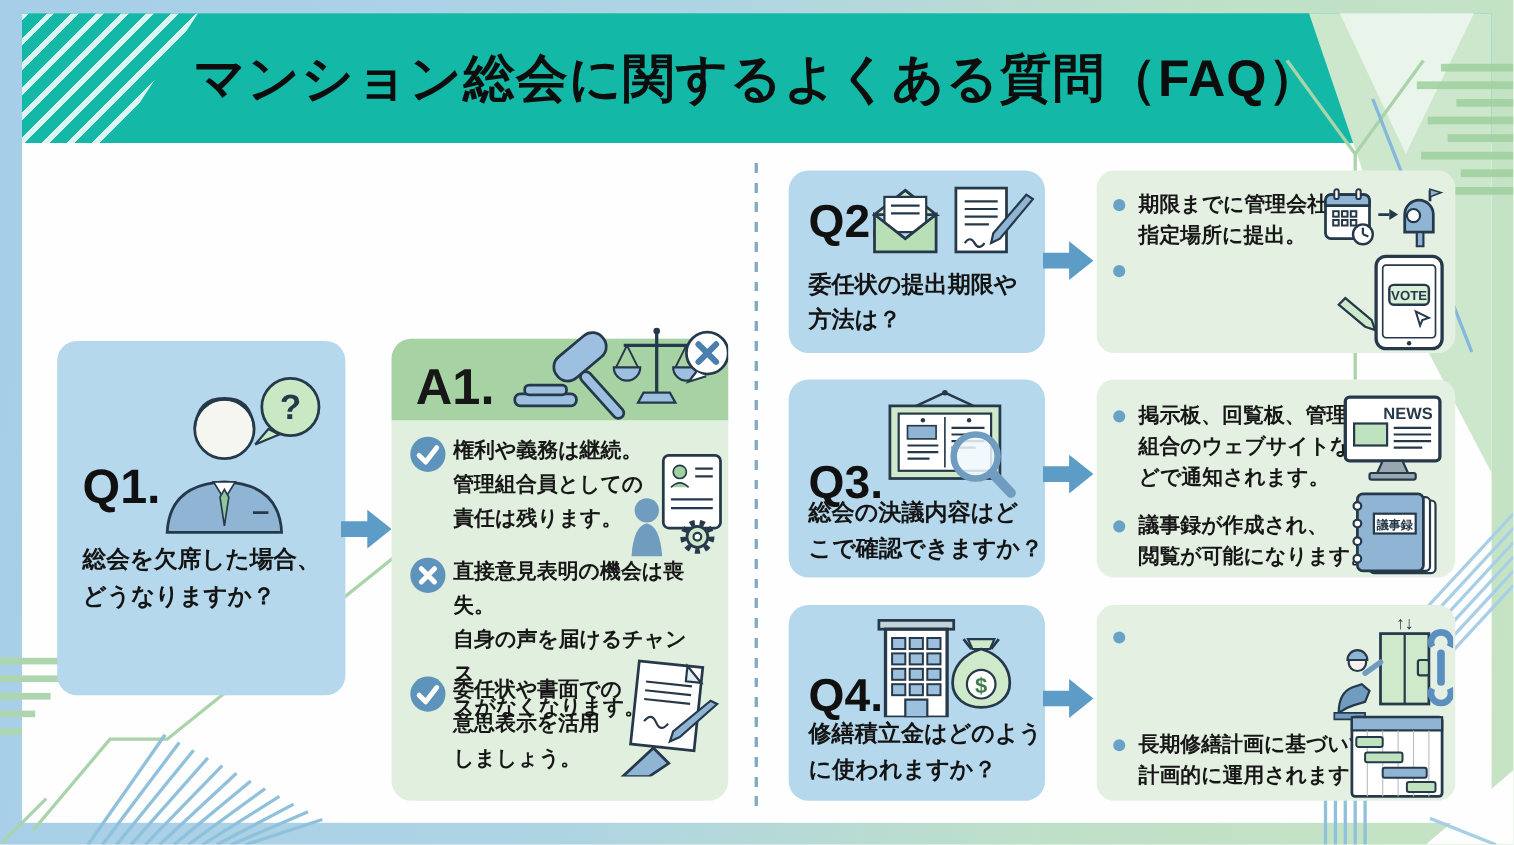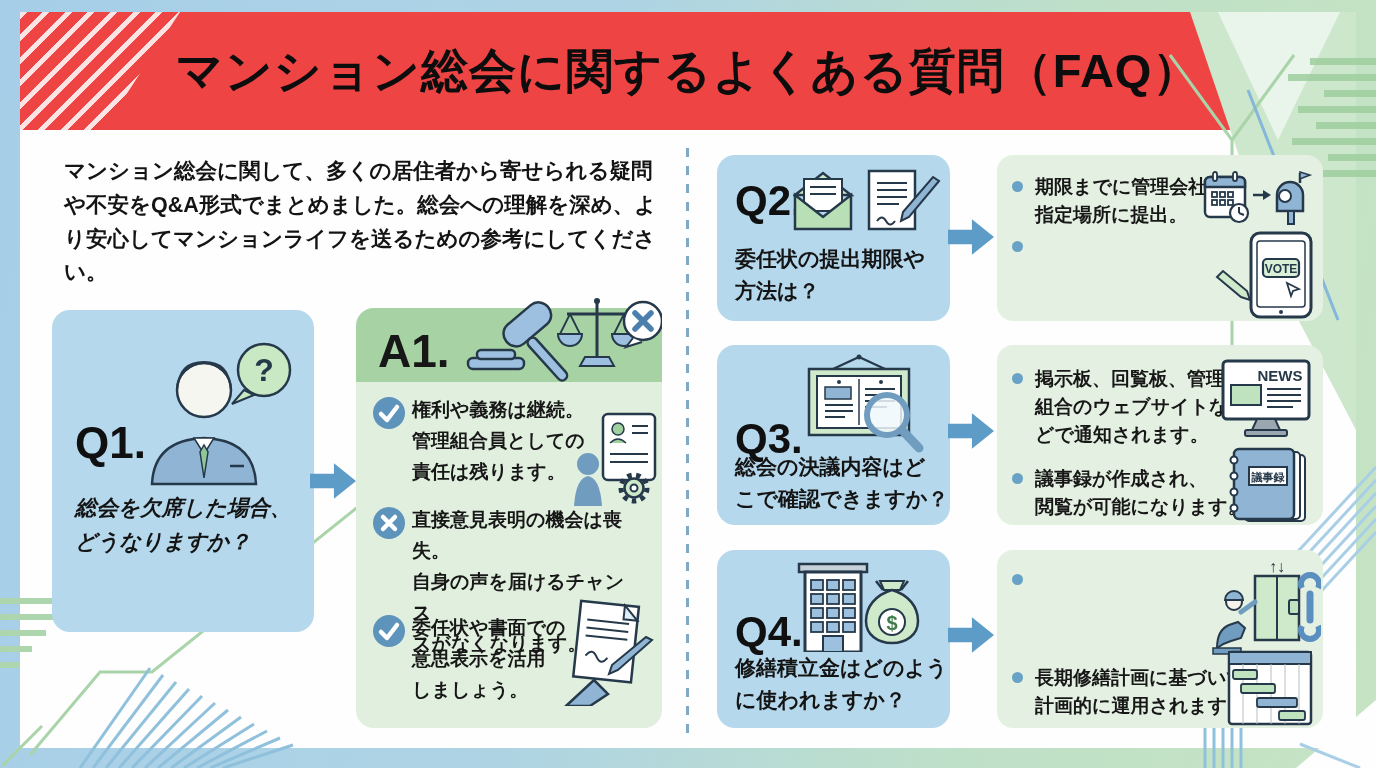--- a/index.html
+++ b/index.html
@@ -1,39 +1,39 @@
 <!DOCTYPE html>
 <html><head>
 <meta charset="utf-8">
 <style>
   html,body{margin:0;padding:0;}
   .canvas{position:relative;width:1376px;height:768px;overflow:hidden;
     font-family:"Liberation Sans","DejaVu Sans",sans-serif;color:#171717;
     background:linear-gradient(100deg,#a6cee8 0%,#aed4e4 42%,#bfe0c8 72%,#c6e4c3 100%);}
   .panel{position:absolute;left:20px;top:12px;right:20px;bottom:20px;background:#fdfefd;}
-  .titleband{position:absolute;left:0;top:0;right:0;height:118px;background:#ef4444;
+  .titleband{position:absolute;left:0;top:0;right:0;height:118px;background:#14b8a6;
     display:flex;align-items:center;justify-content:center;}
   .hatch-tl{position:absolute;left:0;top:0;width:160px;height:118px;
     background:repeating-linear-gradient(135deg,rgba(255,255,255,.85) 0 5px,rgba(255,255,255,0) 5px 16px);
     clip-path:polygon(0 0,100% 0,52% 100%,0 100%);}
   h1.title{margin:0;font-size:47px;font-weight:900;letter-spacing:1px;color:#0d0d0d;z-index:2;}
   .deco{position:absolute;left:0;top:0;width:1376px;height:768px;pointer-events:none;}
   .content{position:absolute;left:0;top:0;width:1376px;height:768px;}
   .intro{position:absolute;left:64px;top:155px;width:612px;margin:0;
     font-size:21.5px;font-weight:800;line-height:1.57;white-space:pre-line;color:#141414;}
   .vdivider{position:absolute;left:686px;top:148px;width:3px;height:592px;
     background:repeating-linear-gradient(to bottom,#7fa9c4 0 9px,transparent 9px 18px);}
   .card{position:absolute;border-radius:18px;}
   .qcard{background:#b5d8ec;}
   .acard{background:#e4f1e2;border-radius:16px;}
   .qlabel{position:absolute;font-weight:900;color:#101010;}
   .qtext{position:absolute;font-weight:800;white-space:pre-line;color:#141414;}
   .q1card{left:52px;top:310px;width:262px;height:322px;}
   .q1card .qlabel{left:23px;top:108px;font-size:44px;}
-  .q1card .qtext{left:23px;top:182px;font-size:21.5px;line-height:1.58;font-style:italic;}
+  .q1card .qtext{left:23px;top:182px;font-size:21.5px;line-height:1.58;}
   .q1icon{position:absolute;left:86px;top:30px;}
   .a1card{left:356px;top:308px;width:306px;height:420px;background:#e0efde;}
   .a1head{position:absolute;left:0;top:0;right:0;height:74px;background:#a7d2a4;border-radius:18px 18px 0 0;}
   .a1label{position:absolute;left:22px;bottom:4px;font-size:46px;font-weight:900;}
   .a1headicons{position:absolute;right:0;top:-16px;}
   .a1item{position:absolute;left:16px;}
   .a1item .marker{position:absolute;left:0;top:0;}
   .a1item .atext{position:absolute;left:40px;top:-2px;font-size:19px;font-weight:800;
     line-height:31px;white-space:pre-line;width:220px;}
   .a1sideicon{position:absolute;}
@@ -124,24 +124,20 @@
       <line x1="1205" y1="700" x2="1205" y2="768"></line>
         <line x1="1214" y1="700" x2="1214" y2="768"></line>
       <line x1="1223" y1="700" x2="1223" y2="768"></line>
         <line x1="1232" y1="700" x2="1232" y2="768"></line>
       <line x1="1241" y1="700" x2="1241" y2="768"></line>
     </g>
   </svg>
 
   <div class="content">
 
-    <p class="intro">マンション総会に関して、多くの居住者から寄せられる疑問
-や不安をQ&amp;A形式でまとめました。総会への理解を深め、よ
-り安心してマンションライフを送るための参考にしてくださ
-い。</p>
     <div class="vdivider"></div>
 
     <section class="card qcard q1card">
       <svg class="q1icon" width="170" height="150" viewBox="0 0 170 150">
         <circle cx="126" cy="30" r="26" fill="#c9e8c4" stroke="#26394a" stroke-width="2.5"></circle>
         <polygon points="106,50 94,64 116,55" fill="#c9e8c4" stroke="#26394a" stroke-width="2"></polygon>
         <text x="126" y="41" text-anchor="middle" font-size="32" font-weight="bold" fill="#26394a">?</text>
         <circle cx="66" cy="50" r="27" fill="#f6f6f1" stroke="#26394a" stroke-width="2.5"></circle>
         <path d="M39,50 a27,27 0 0 1 54,0 c-2,-20 -10,-28 -27,-28 s-25,8 -27,28 z" fill="#72909f" stroke="#26394a" stroke-width="2"></path>
         <path d="M14,144 q2,-44 52,-46 q50,2 52,46 z" fill="#8fb4d4" stroke="#26394a" stroke-width="2.5"></path>

